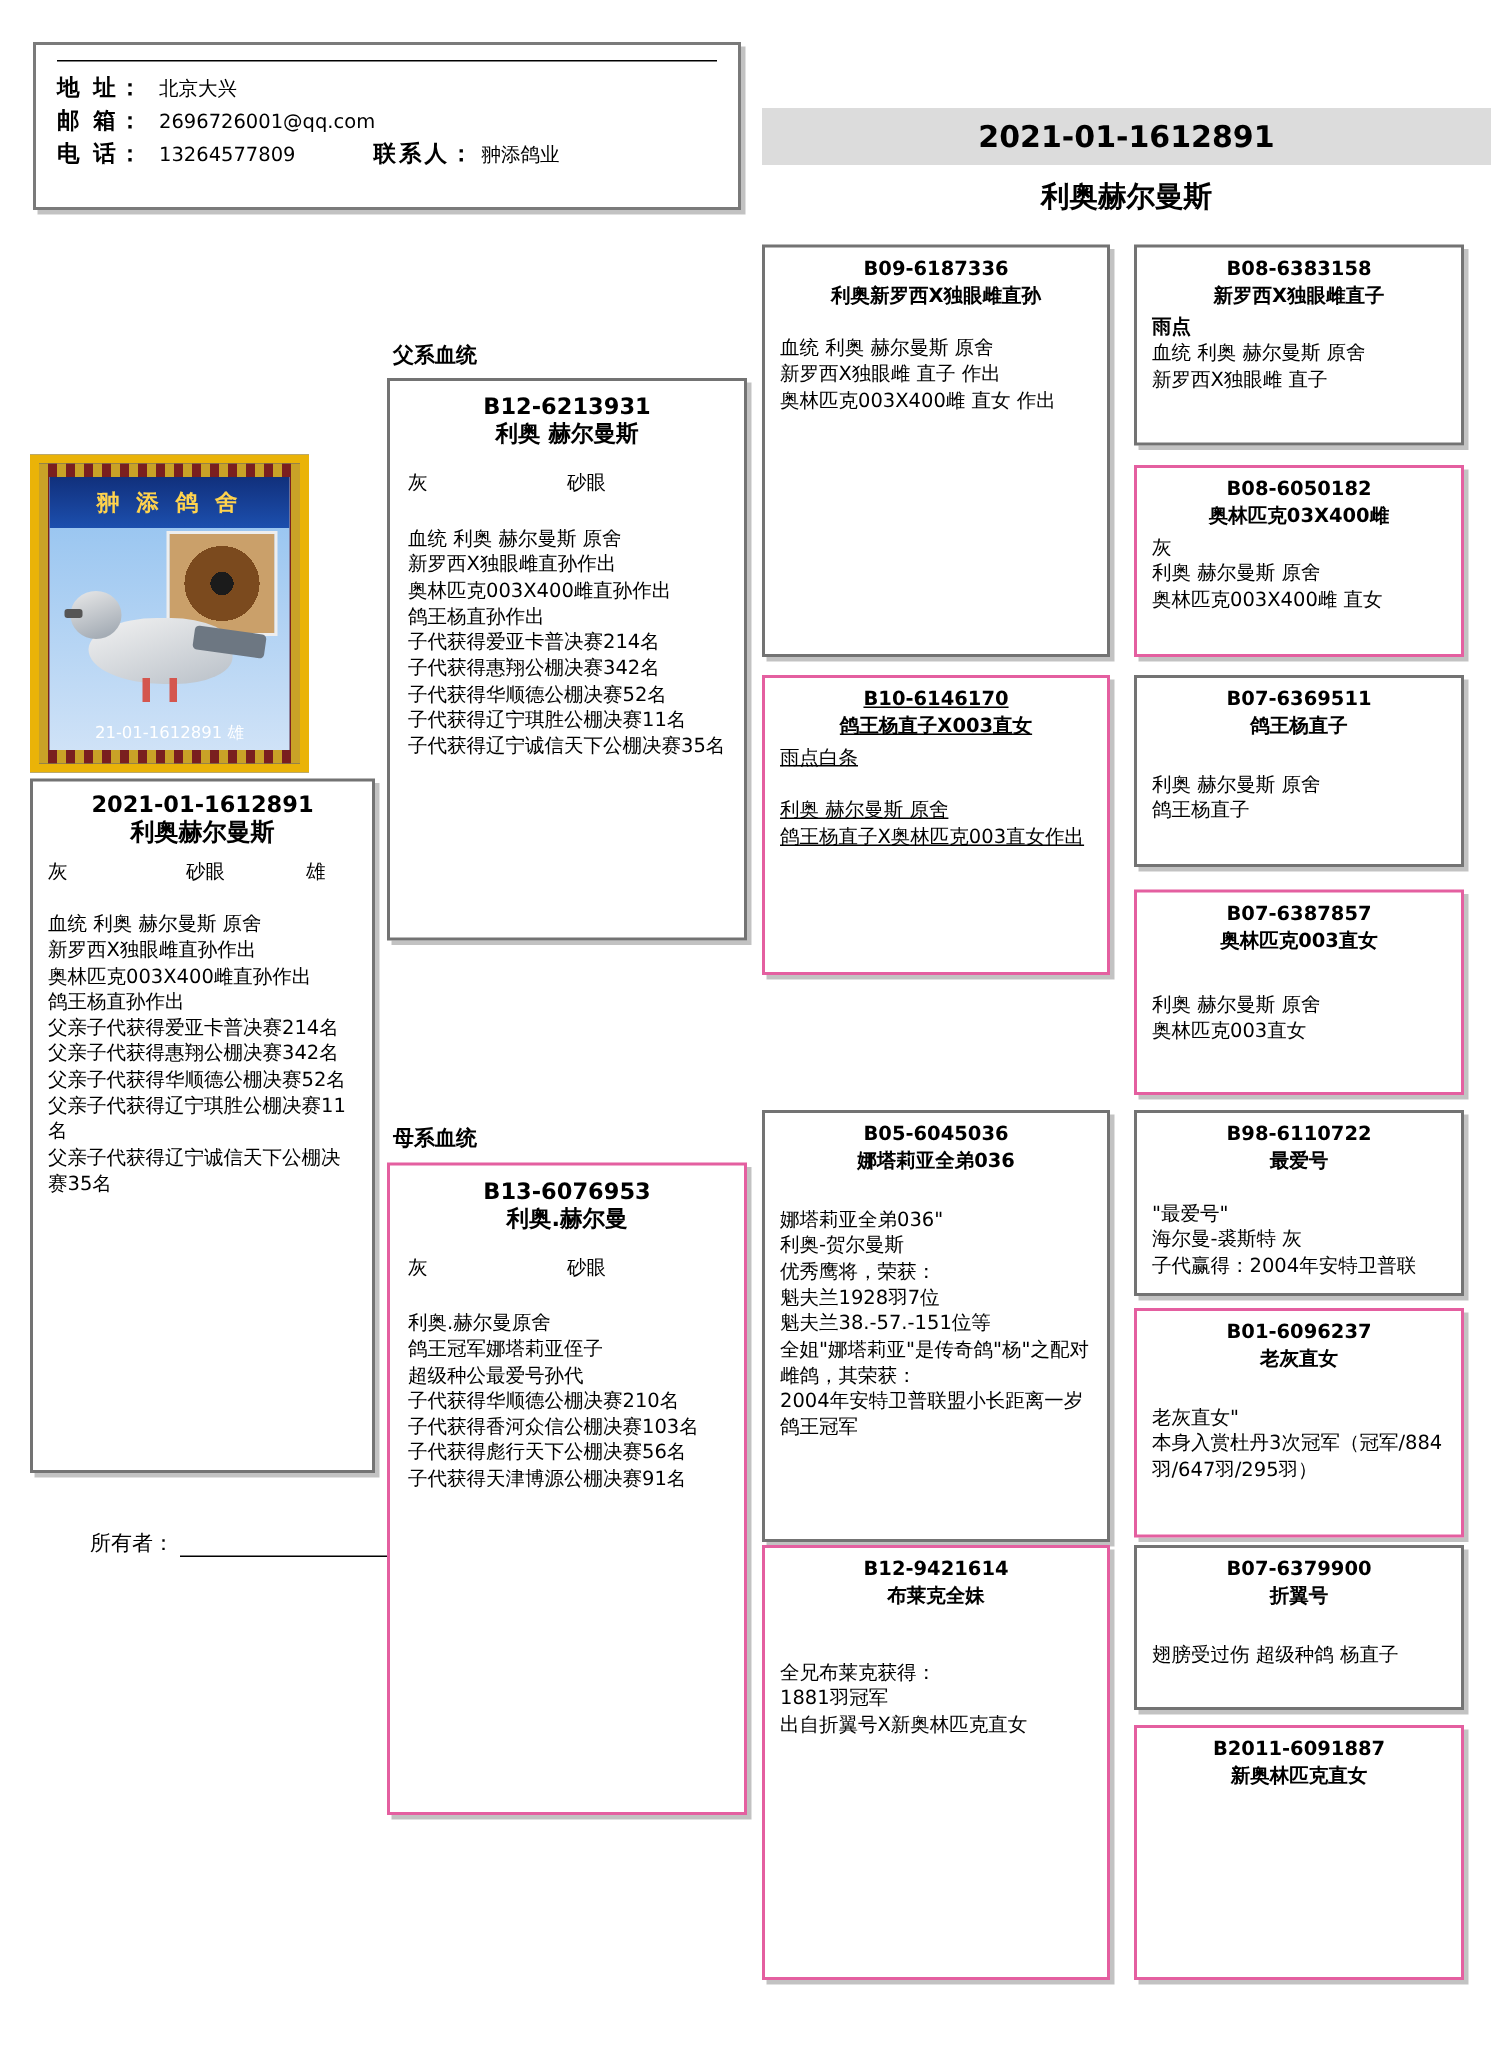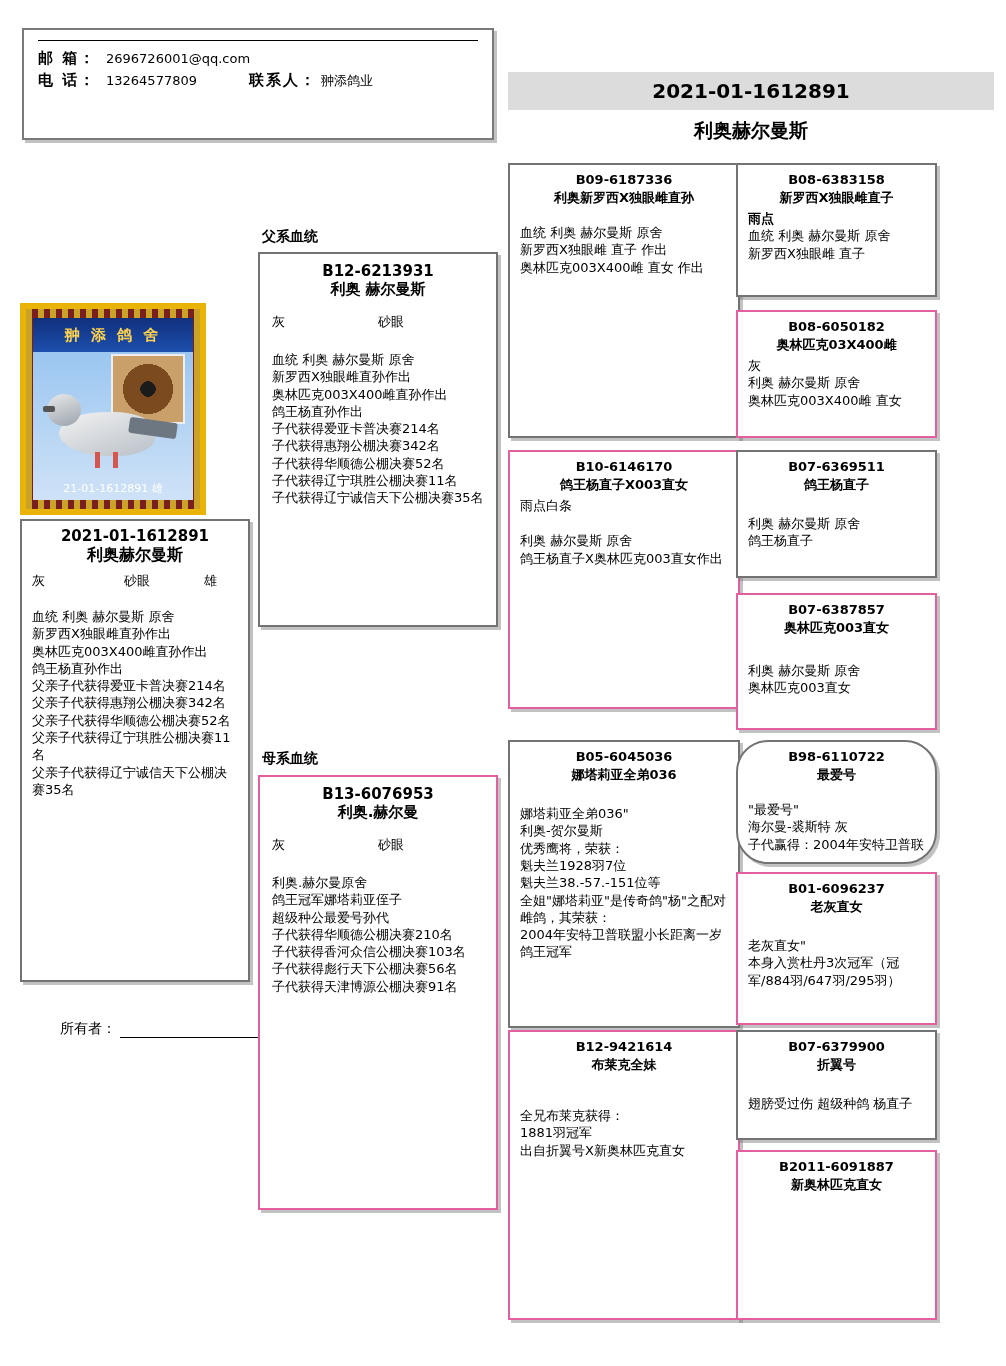--- a/index.html
+++ b/index.html
@@ -72,29 +72,33 @@
   .sectlabel{font-weight:bold;font-size:14px;}
 
   
   #sire{left:258px;top:252px;width:240px;height:375px;padding:8px 12px;}
   #dam{left:258px;top:775px;width:240px;height:435px;padding:8px 12px;}
   .pcard .nm{text-align:center;font-weight:bold;font-size:15px;}
   .pcard .attrs{display:flex;font-size:13px;margin:14px 0 20px 0;}
   .pcard .attrs span:nth-child(1){width:106px;}
 
   .col2{left:508px;width:232px;}
-  .col3{left:736px;width:201px;}
+  .col3{left:756px;width:220px;}
 
   .mid{padding:6px 10px;}
 </style>
 </head>
 <body>
 
 <div class="abs box gray" id="contact">
   <div class="rule"></div>
+  <div class="line">
+    <span class="lbl">地  址：</span>
+    <span class="val">北京大兴</span>
+  </div>
   <div class="line">
     <span class="lbl">邮  箱：</span>
     <span class="val">2696726001@qq.com</span>
   </div>
   <div class="line">
     <span class="lbl">电  话：</span>
     <span class="val">13264577809</span>
     <span class="lbl inline2">联系人：</span>
     <span class="val">翀添鸽业</span>
   </div>
@@ -188,21 +192,21 @@
 
 <div class="abs box blue col2 mid" style="top:163px;height:275px;">
   <div class="bhead">B09-6187336</div>
   <div class="bhead">利奥新罗西X独眼雌直孙</div>
   <div class="btxt" style="margin-top:6px;"></div>
   <div class="btxt" style="margin-top:18px;">血统 利奥 赫尔曼斯 原舍
 新罗西X独眼雌 直子 作出
 奥林匹克003X400雌 直女 作出</div>
 </div>
 
-<div class="abs box pink col2 mid" style="top:450px;height:259px;">
+<div class="abs box pink col2 mid" style="top:450px;height:200px;text-decoration:underline;">
   <div class="bhead">B10-6146170</div>
   <div class="bhead">鸽王杨直子X003直女</div>
   <div class="btxt" style="margin-top:4px;">雨点白条</div>
   <div class="btxt" style="margin-top:18px;">利奥 赫尔曼斯 原舍
 鸽王杨直子X奥林匹克003直女作出</div>
 </div>
 
 <div class="abs box blue col2 mid" style="top:740px;height:288px;">
   <div class="bhead">B05-6045036</div>
   <div class="bhead">娜塔莉亚全弟036</div>
@@ -246,21 +250,21 @@
 鸽王杨直子</div>
 </div>
 
 <div class="abs box pink col3 mid" style="top:593px;height:137px;">
   <div class="bhead">B07-6387857</div>
   <div class="bhead">奥林匹克003直女</div>
   <div class="btxt" style="margin-top:26px;">利奥 赫尔曼斯 原舍
 奥林匹克003直女</div>
 </div>
 
-<div class="abs box blue col3 mid" style="top:740px;height:124px;border-radius:32px;">
+<div class="abs box blue col3 mid" style="top:740px;height:124px;">
   <div class="bhead">B98-6110722</div>
   <div class="bhead">最爱号</div>
   <div class="btxt" style="margin-top:18px;">"最爱号"
 海尔曼-裘斯特 灰
 子代赢得：2004年安特卫普联</div>
 </div>
 
 <div class="abs box pink col3 mid" style="top:872px;height:153px;">
   <div class="bhead">B01-6096237</div>
   <div class="bhead">老灰直女</div>

